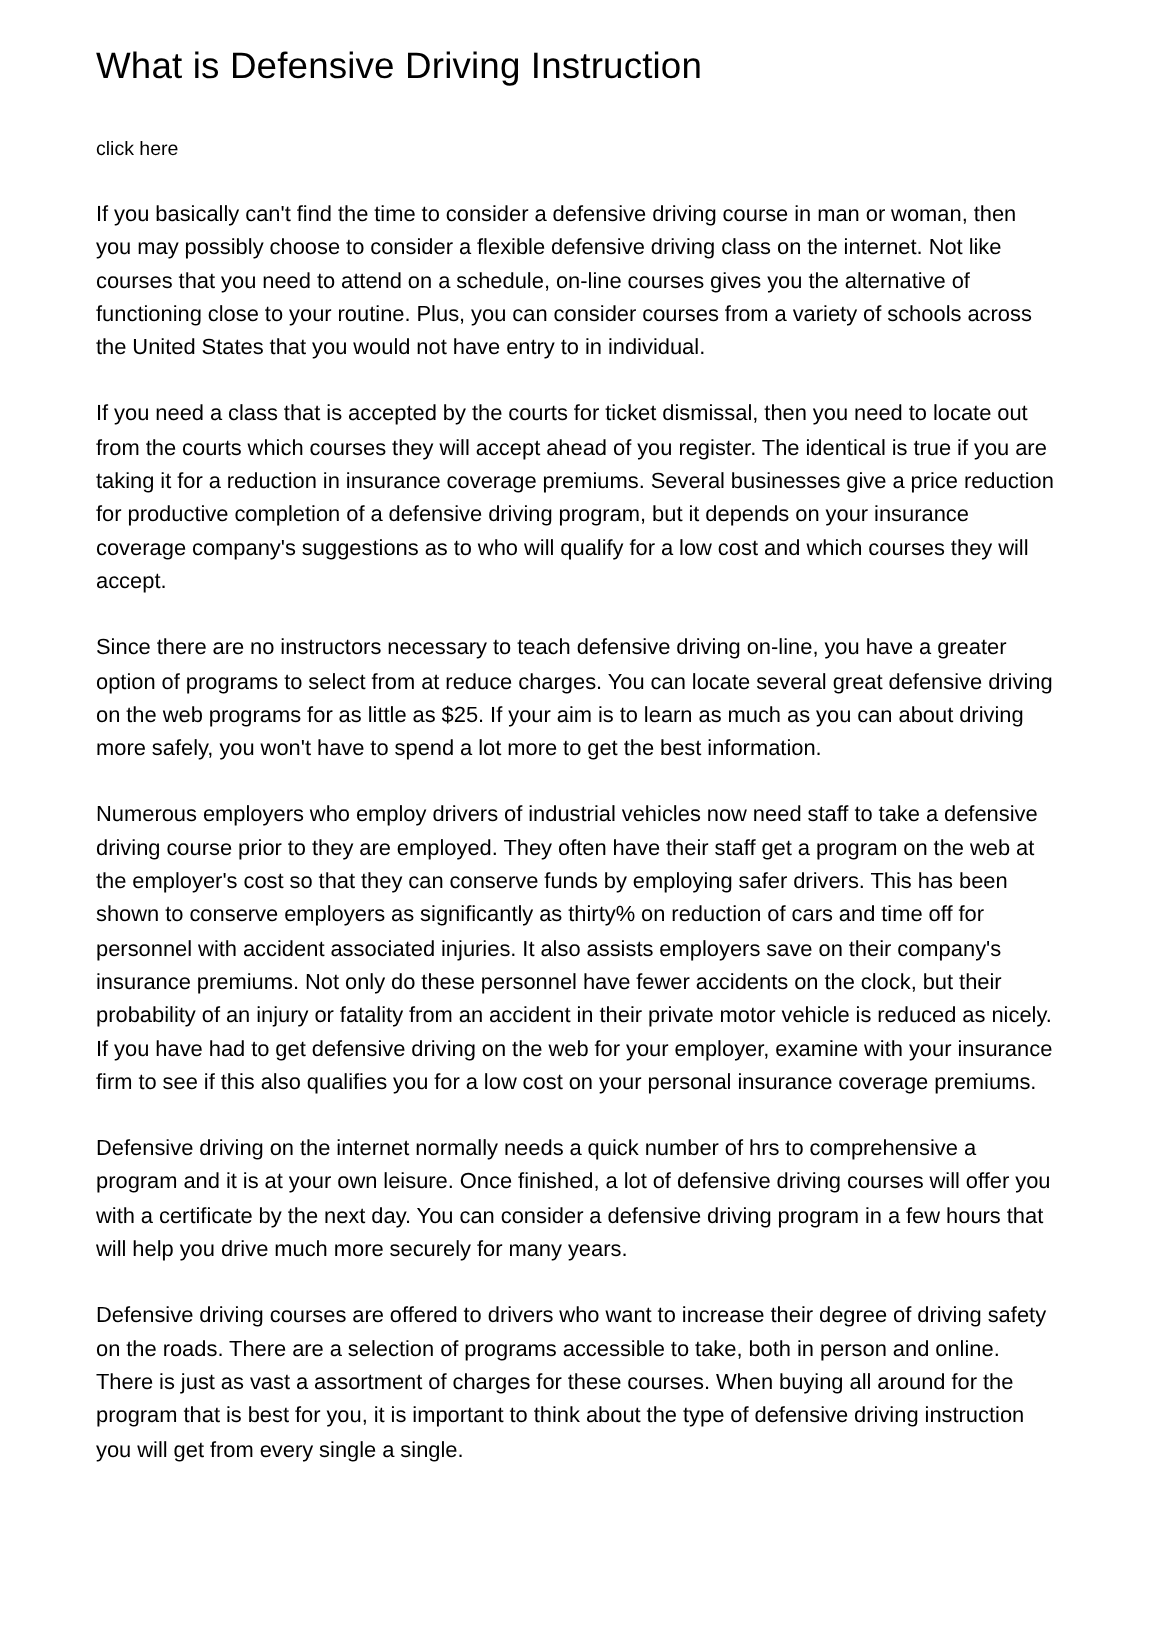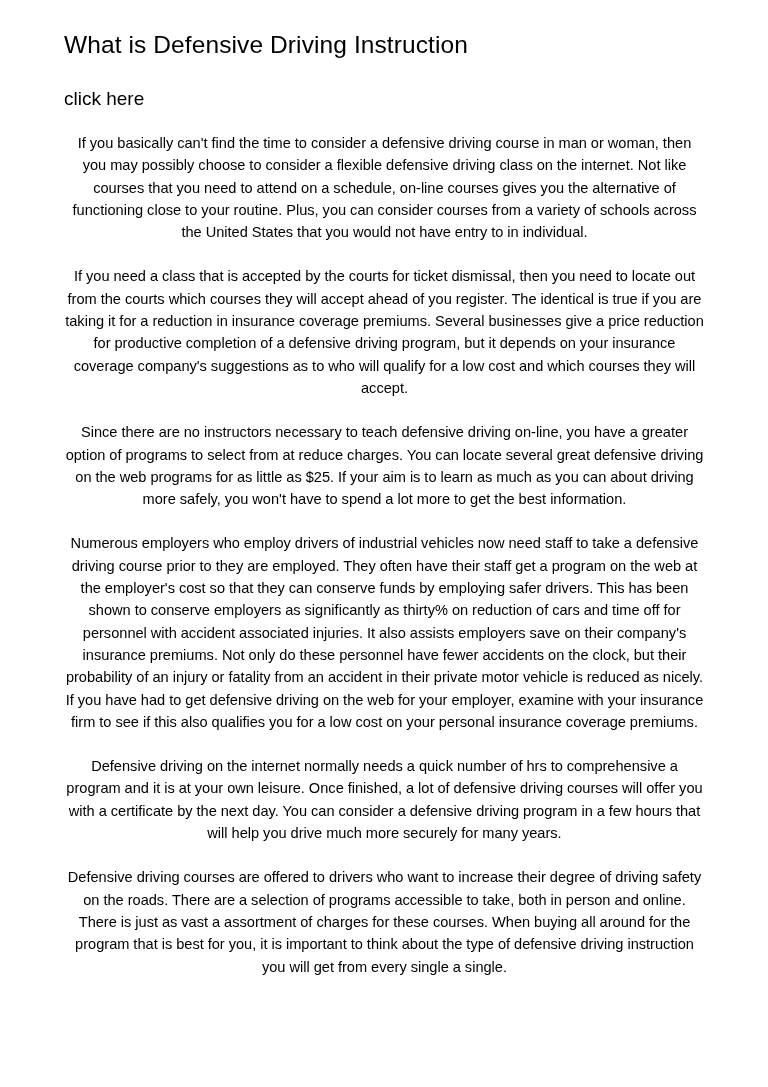--- a/index.html
+++ b/index.html
@@ -25,36 +25,36 @@
   .doc-title {
     font-size: 24.5px;
     font-weight: 400;
     line-height: 30px;
     margin: 0 0 0 0;
     padding: 0;
     letter-spacing: 0.1px;
     color: #000000;
   }
   .link-line {
-    font-size: 19px;
+    font-size: 13px;
     line-height: 22px;
     margin: 28px 0 0 0;
     color: #000000;
   }
   .link-line a {
     color: inherit;
     text-decoration: none;
   }
   .body-copy {
     font-size: 14.6px;
     line-height: 22.3px;
     margin: 22px 0 0 0;
     padding: 0;
     color: #000000;
-    text-align: center;
+    text-align: left;
     word-spacing: -0.1px;
   }
   .body-copy:first-of-type {
     margin-top: 22px;
   }
 </style>
 </head>
 <body>
 
 <div class="page">

